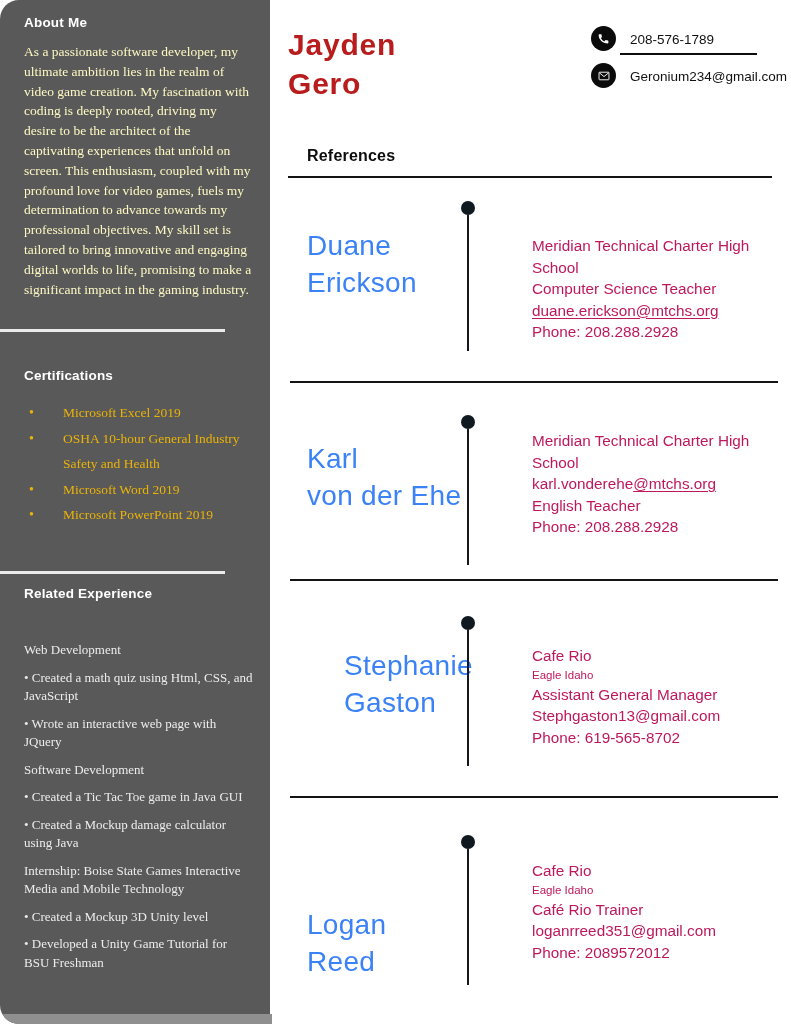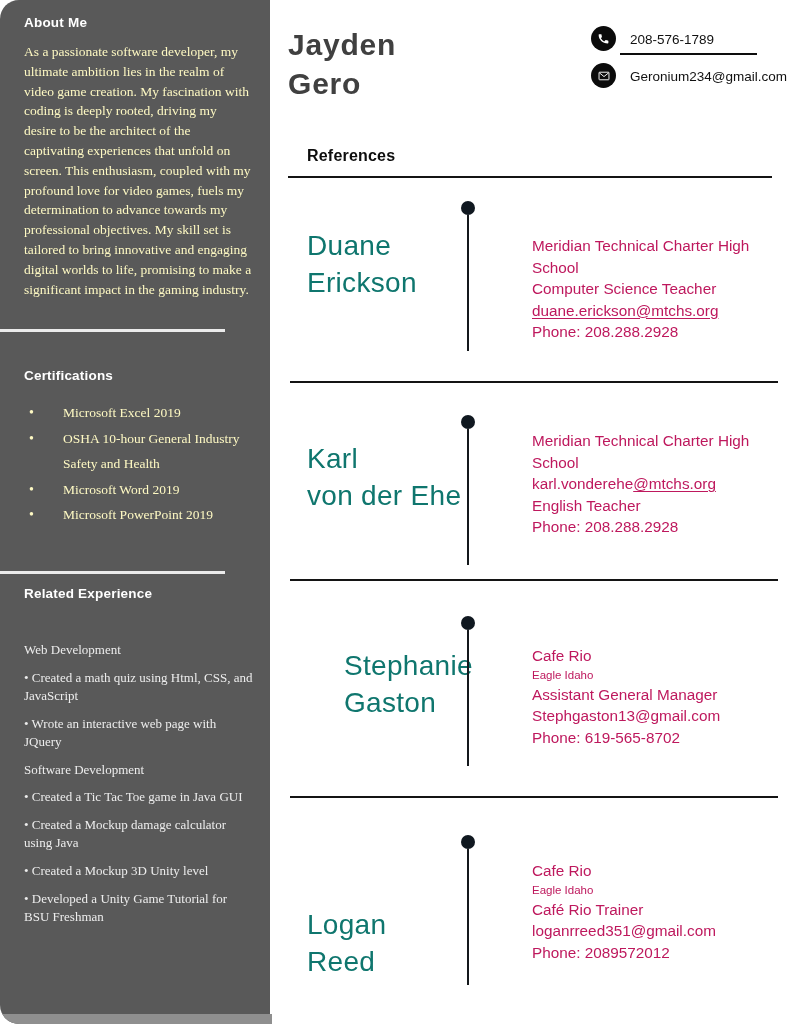--- a/index.html
+++ b/index.html
@@ -29,39 +29,39 @@
     font-family: "Liberation Serif", serif; font-size: 13.5px;
     line-height: 19.8px; color: #fef9c3;
   }
   .sb-line { position: absolute; left: 0; width: 225px; height: 2.5px; background: #ebebeb; }
   .sb-line-1 { top: 329px; }
   .sb-line-2 { top: 571px; }
   .sb-cert-title { top: 368px; }
   .sb-cert-list {
     position: absolute; left: 24px; top: 400px; width: 232px;
     list-style: none; font-family: "Liberation Serif", serif;
-    font-size: 13.5px; line-height: 25.5px; color: #fef9c3;
+    font-size: 13.5px; line-height: 25.5px; color: #eab308;
   }
   .sb-cert-list li { position: relative; padding-left: 39px; }
   .sb-cert-list li::before {
     content: "\2022"; position: absolute; left: 5px; top: 0;
     font-size: 14px;
   }
   .sb-exp-title { top: 586px; }
   .sb-exp-list { position: absolute; left: 24px; top: 641px; width: 230px; }
   .exp-item {
     font-family: "Liberation Serif", serif; font-size: 13px;
     line-height: 18.2px; color: #ededed; margin-bottom: 9.5px;
   }
 
   
   .name-block {
     position: absolute; left: 288px; top: 25px;
     font-size: 30px; font-weight: bold; letter-spacing: 0.8px;
-    line-height: 39px; color: #404040;
+    line-height: 39px; color: #b91c1c;
   }
   .contact-icon {
     position: absolute; width: 25px; height: 25px; border-radius: 50%;
     background: #0b0b0b; display: flex; align-items: center; justify-content: center;
   }
   .contact-icon svg { display: block; }
   .phone-icon-wrap { left: 591px; top: 26px; }
   .email-icon-wrap { left: 591px; top: 63px; }
   .contact-text { position: absolute; left: 630px; font-size: 13.5px; color: #111111; }
   .phone-text { top: 32px; }
@@ -86,21 +86,21 @@
   .ref-sep[data-i="2"] { top: 796px; }
 
   .ref-entry { position: absolute; left: 288px; width: 492px; }
   .ref-entry[data-i="0"] { top: 201px; height: 180px; }
   .ref-entry[data-i="1"] { top: 415px; height: 164px; }
   .ref-entry[data-i="2"] { top: 616px; height: 180px; }
   .ref-entry[data-i="3"] { top: 835px; height: 170px; }
 
   .ref-name {
     position: absolute; left: 19px; top: 26px;
-    font-size: 28px; line-height: 37px; color: #0f766e; letter-spacing: 0.3px;
+    font-size: 28px; line-height: 37px; color: #3b82f6; letter-spacing: 0.3px;
   }
   .ref-entry[data-i="1"] .ref-name { top: 25px; }
   .ref-entry[data-i="2"] .ref-name { top: 31px; margin-left: 37px; }
   .ref-entry[data-i="3"] .ref-name { top: 23px; margin-top: 48px; }
 
   .ref-timeline { position: absolute; left: 173px; top: 0; width: 14px; }
   .ref-dot { width: 14px; height: 14px; border-radius: 50%; background: #101820; }
   .ref-vline { width: 2.2px; height: 136px; background: #14181c; margin: 0 auto; }
 
   .ref-details {
@@ -134,20 +134,21 @@
 
     <div class="sb-line sb-line-2"></div>
     <div class="sb-title sb-exp-title">Related Experience</div>
     <div class="sb-exp-list">
         <p class="exp-item">Web Development</p>
         <p class="exp-item">• Created a math quiz using Html, CSS, and JavaScript</p>
         <p class="exp-item">• Wrote an interactive web page with JQuery</p>
         <p class="exp-item">Software Development</p>
         <p class="exp-item">• Created a Tic Tac Toe game in Java GUI</p>
         <p class="exp-item">• Created a Mockup damage calculator using Java</p>
+        <p class="exp-item">Internship: Boise State Games Interactive Media and Mobile Technology</p>
         <p class="exp-item">• Created a Mockup 3D Unity level</p>
         <p class="exp-item">• Developed a Unity Game Tutorial for BSU Freshman</p>
       </div>
   </div>
   <div class="sidebar-strip"></div>
 
   <div class="name-block">
     <div>Jayden</div>
     <div>Gero</div>
   </div>

